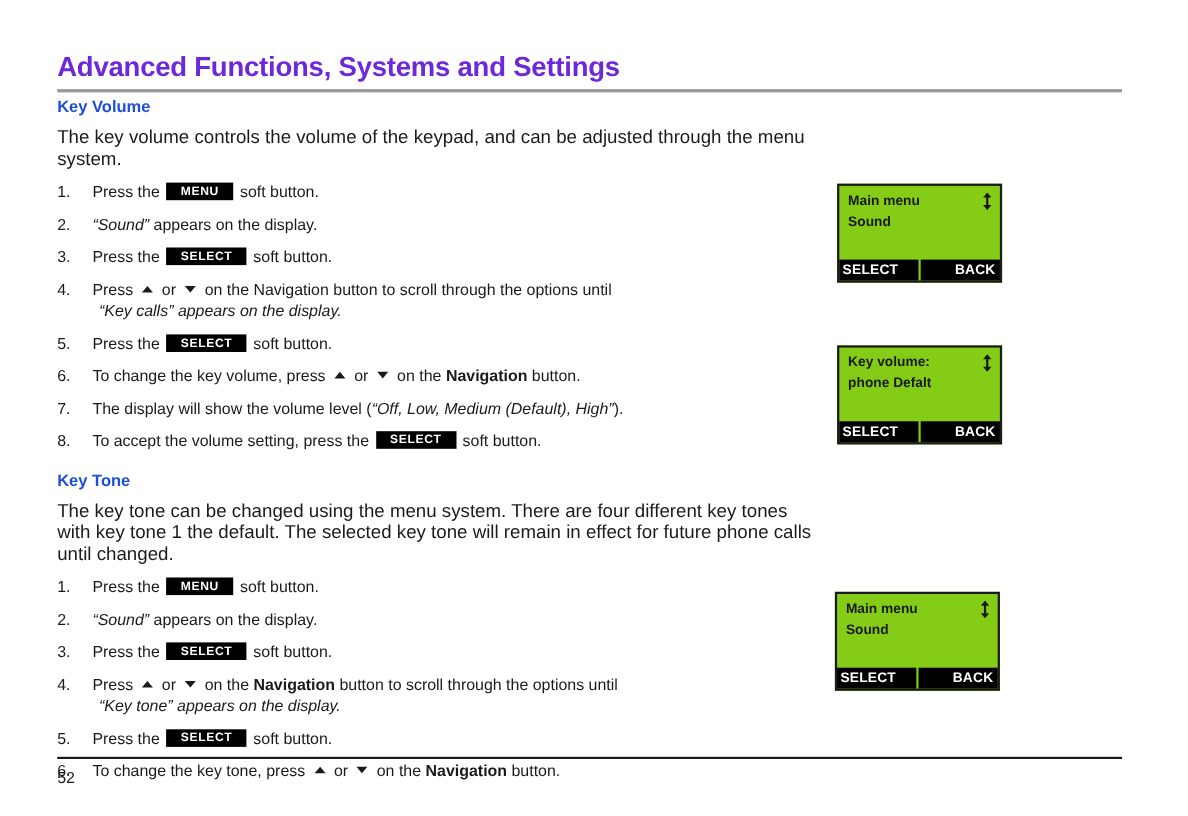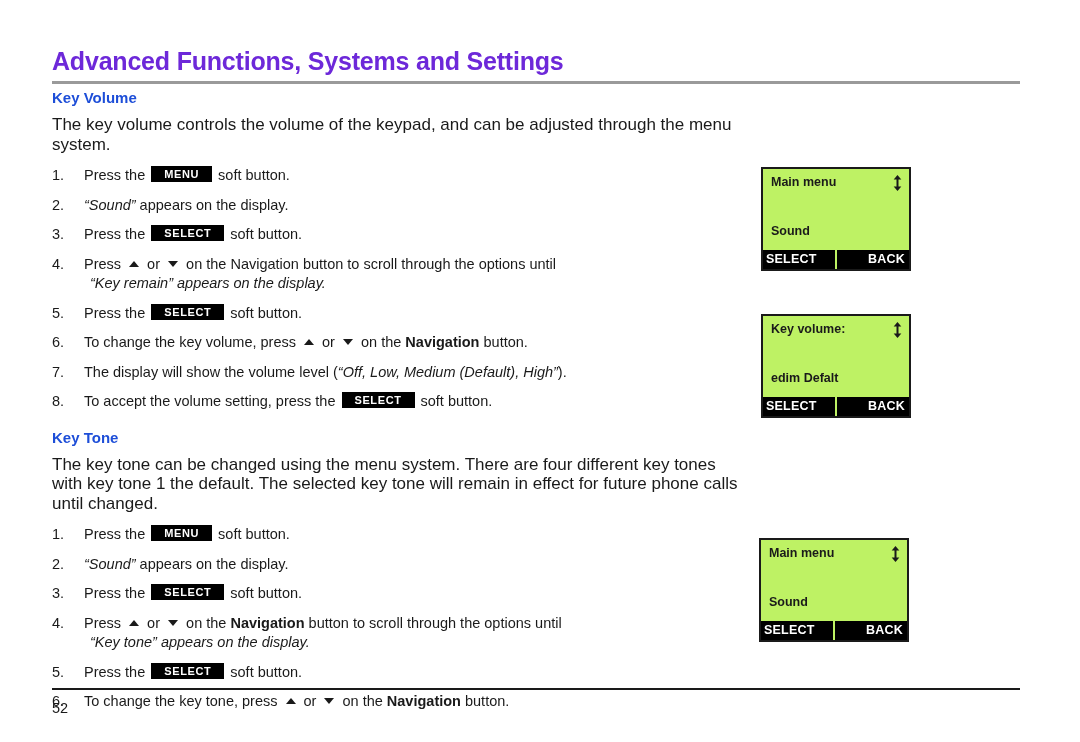--- a/index.html
+++ b/index.html
@@ -127,41 +127,41 @@
     border-top: 6px solid #1a1a1a;
   }
 
   .it { font-style: italic; }
   .bd { font-weight: bold; margin-top: 19px; }
 
   
   .lcd {
     position: absolute;
     width: 150px;
-    height: 104px;
+    height: 90px;
     border: 2px solid #1a1a1a;
-    background: #bef264;
+    background: #84cc16;
     box-sizing: border-box;
   }
   .lcd-inner {
     position: relative;
     width: 100%;
     height: 100%;
   }
   .lcd-line {
     position: absolute;
     left: 8px;
     font-size: 12.5px;
     font-weight: bold;
     color: #1a1a1a;
     line-height: 15px;
     white-space: nowrap;
   }
   .lcd-line1 { top: 6px; }
-  .lcd-line2 { top: 25px; margin-top: 30px; }
+  .lcd-line2 { top: 25px; }
 
   .scroll-ind {
     position: absolute;
     right: 7px;
     top: 6px;
     width: 9px;
     height: 16px;
   }
 
   .lcd-softbar {
@@ -237,21 +237,21 @@
         <span class="num">2.</span>
         <span class="it">“Sound”</span><span> appears on the display.</span>
       </li>
       <li>
         <span class="num">3.</span>
         <span>Press the </span><span class="softkey">SELECT</span><span> soft button.</span>
       </li>
       <li>
         <span class="num">4.</span>
         <span>Press </span><span class="arrow-up"></span><span> or </span><span class="arrow-down"></span><span> on the Navigation button to scroll through the options until</span>
-        <span class="step-sub it">“Key remain” appears on the display.</span>
+        <span class="step-sub it">“Key calls” appears on the display.</span>
       </li>
       <li>
         <span class="num">5.</span>
         <span>Press the </span><span class="softkey">SELECT</span><span> soft button.</span>
       </li>
       <li>
         <span class="num">6.</span>
         <span>To change the key volume, press </span><span class="arrow-up"></span><span> or </span><span class="arrow-down"></span><span> on the </span><span class="bd">Navigation</span><span> button.</span>
       </li>
       <li>
@@ -308,21 +308,21 @@
       <div class="lcd-softbar">
         <div class="lcd-soft lcd-soft-left">SELECT</div>
         <div class="lcd-soft lcd-soft-right">BACK</div>
       </div>
     </div>
   </div>
 
   <div class="lcd" style="left:761px; top:314px;">
     <div class="lcd-inner">
       <div class="lcd-line lcd-line1">Key volume:</div>
-      <div class="lcd-line lcd-line2">edim Defalt</div>
+      <div class="lcd-line lcd-line2">phone Defalt</div>
       <svg class="scroll-ind" viewBox="0 0 9 16">
         <polygon points="4.5,0 8.3,4.6 0.7,4.6" fill="#1a1a1a"></polygon>
         <polygon points="4.5,16 8.3,11.4 0.7,11.4" fill="#1a1a1a"></polygon>
         <rect x="3.5" y="4" width="2" height="8" fill="#1a1a1a"></rect>
       </svg>
       <div class="lcd-softbar">
         <div class="lcd-soft lcd-soft-left">SELECT</div>
         <div class="lcd-soft lcd-soft-right">BACK</div>
       </div>
     </div>

